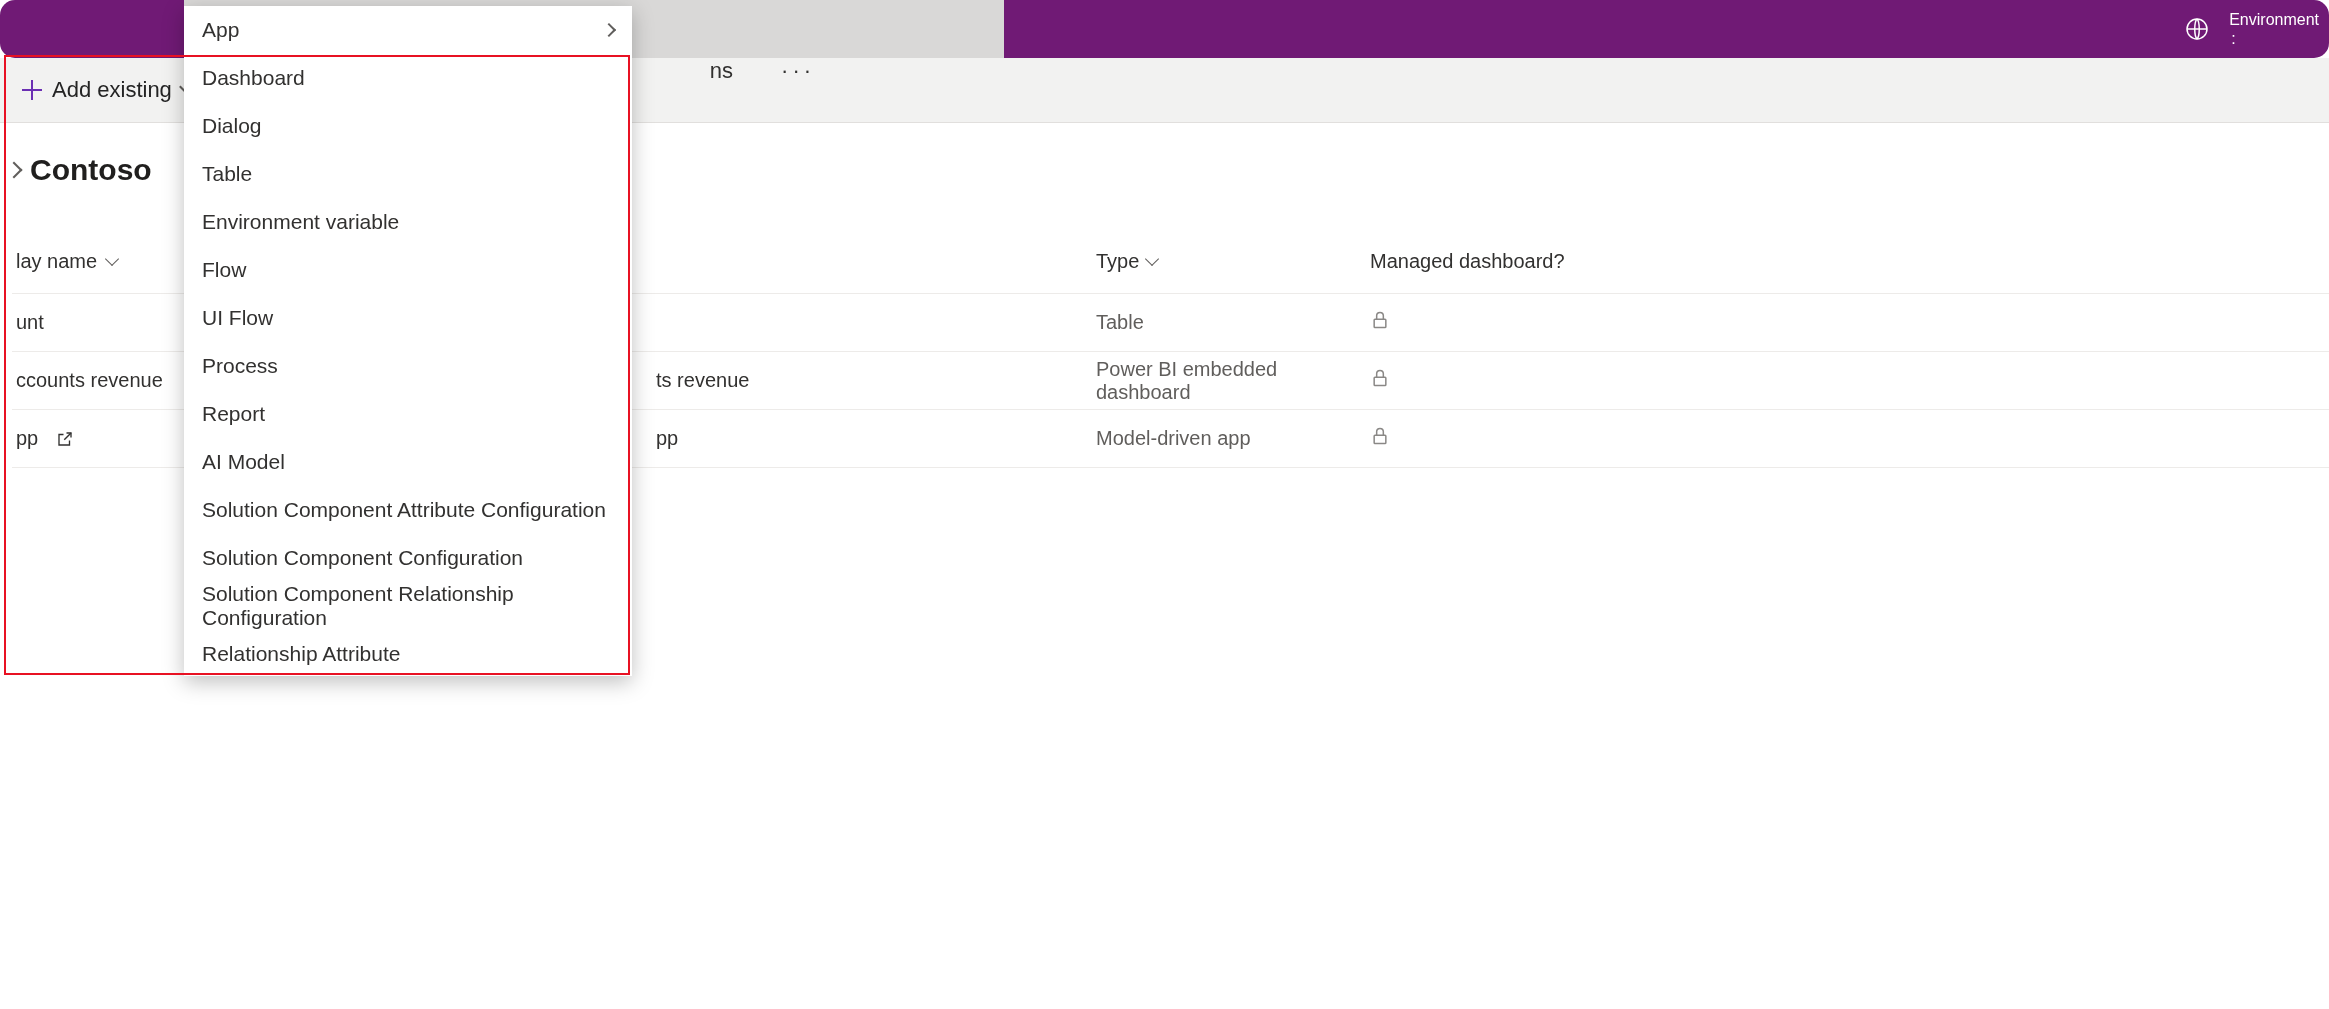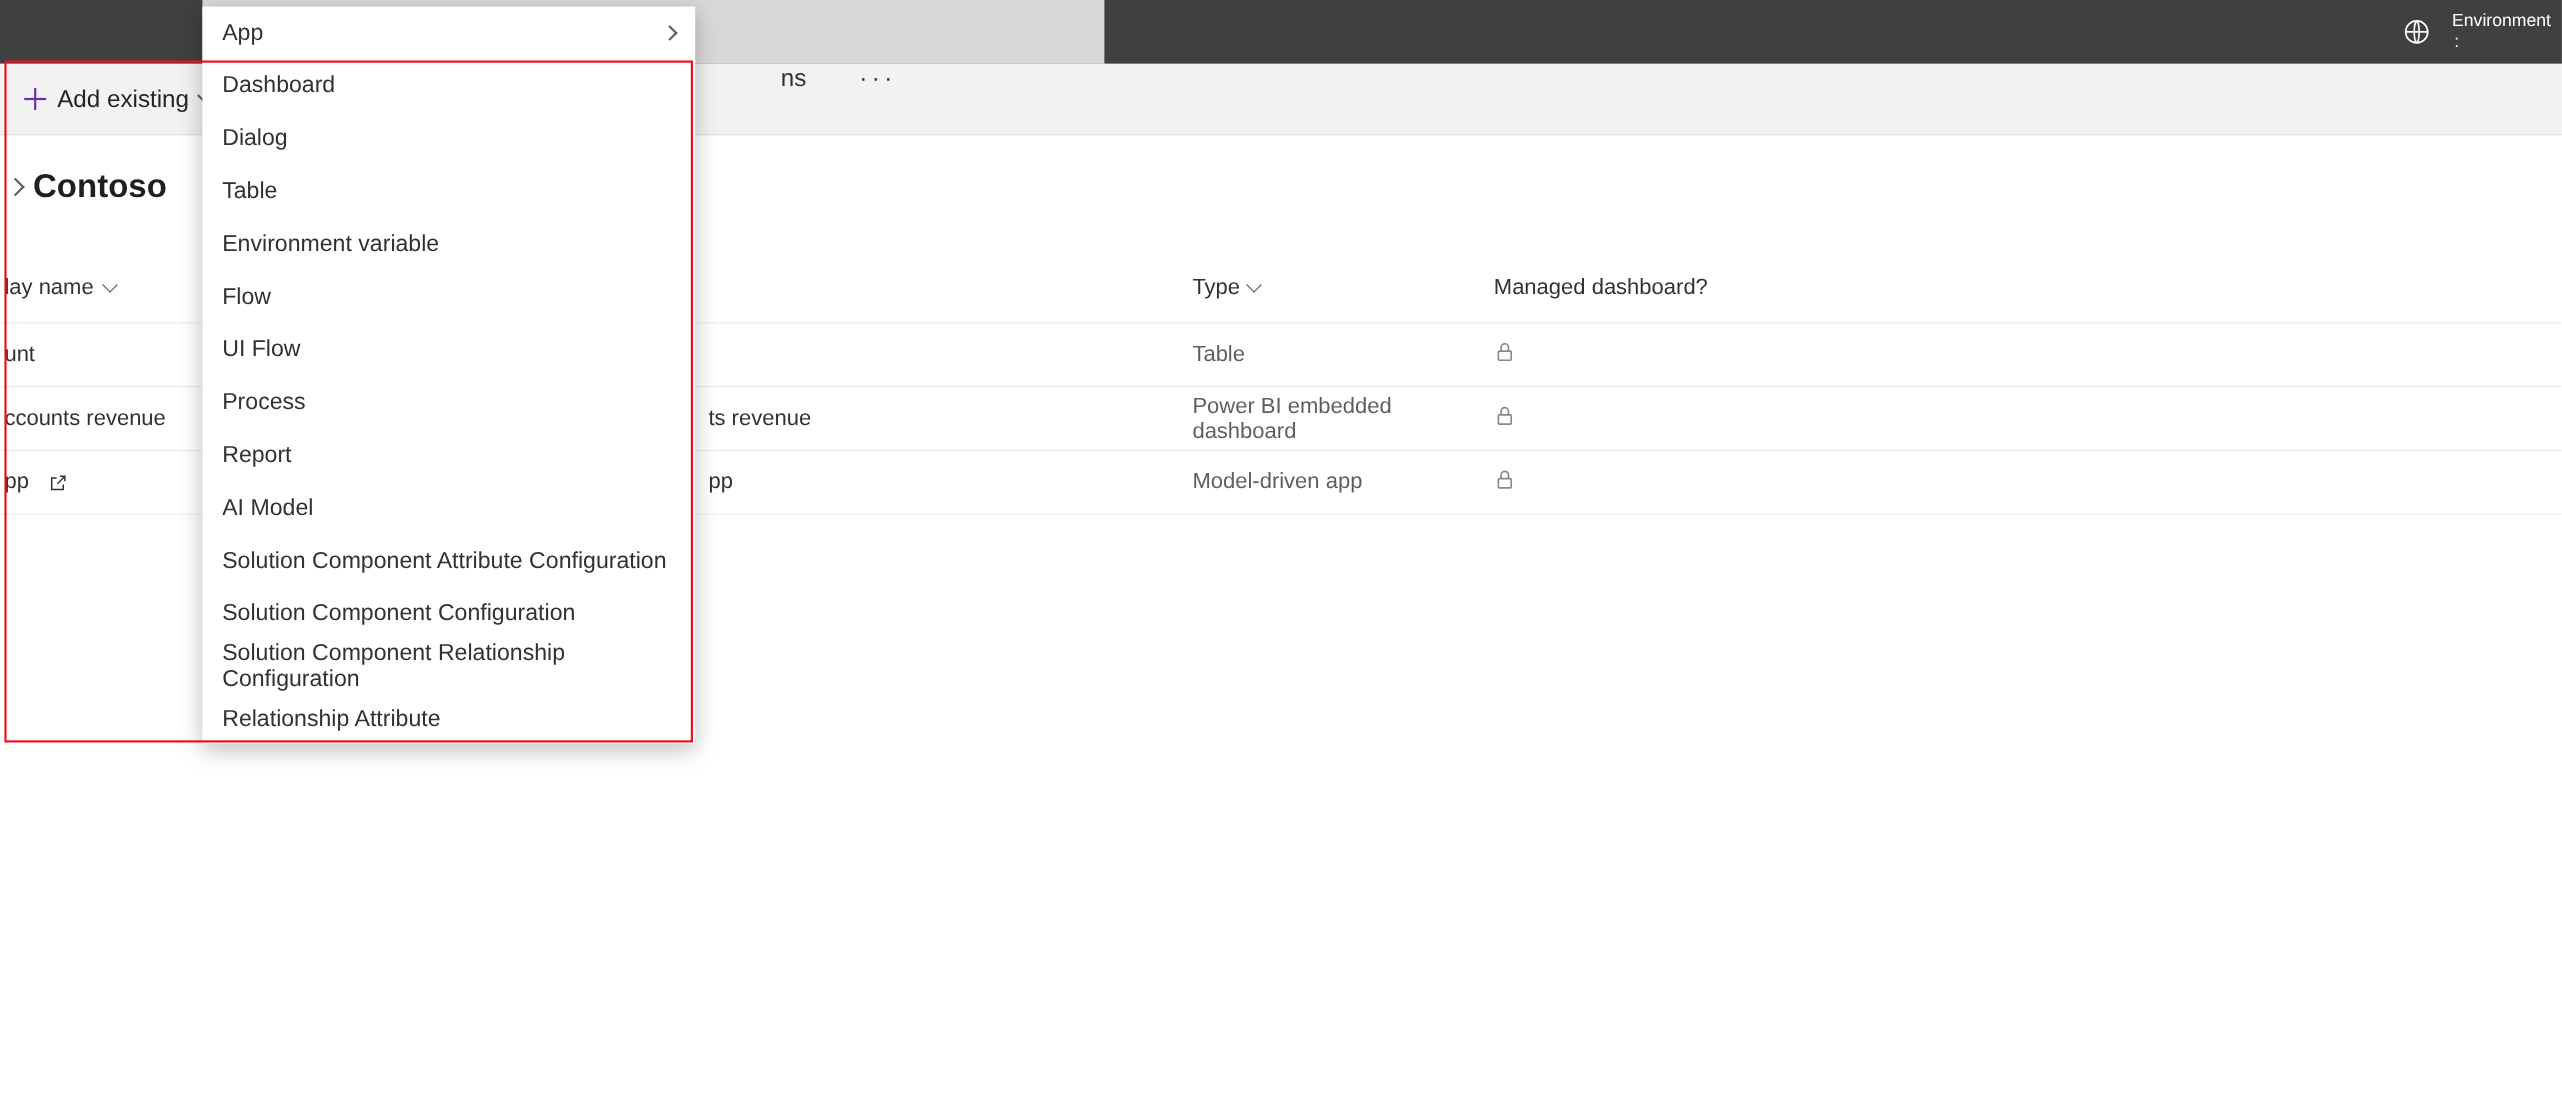--- a/index.html
+++ b/index.html
@@ -13,24 +13,25 @@
     overflow: hidden;
     position: relative;
   }
 
   
   .topbar {
     position: absolute;
     top: 0; left: 0;
     width: 100%;
     height: 58px;
-    background: #404040;
+    background: #701a75;
     color: #ffffff;
     display: flex;
     align-items: center;
+    border-radius: 15px;
   }
   .topbar .searchbox {
     position: absolute;
     left: 184px;
     top: 0;
     height: 58px;
     width: 820px;
     background: #d9d8d7;
     border: none;
     display: block;
@@ -140,21 +141,21 @@
   .page-title {
     font-size: 30px;
     font-weight: 600;
     color: #201f1e;
   }
 
   
   .table-wrap {
     position: absolute;
     top: 230px;
-    left: 0;
+    left: 12px;
     right: 0;
   }
   .table-header {
     display: flex;
     align-items: center;
     height: 64px;
     border-bottom: 1px solid #edebe9;
     color: #323130;
     font-size: 20px;
   }

